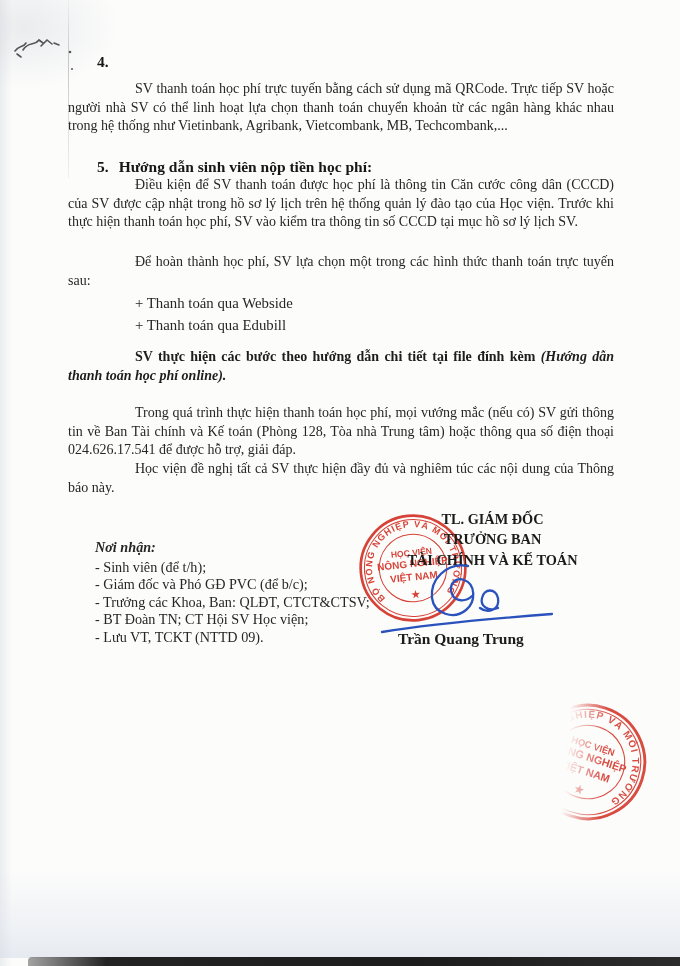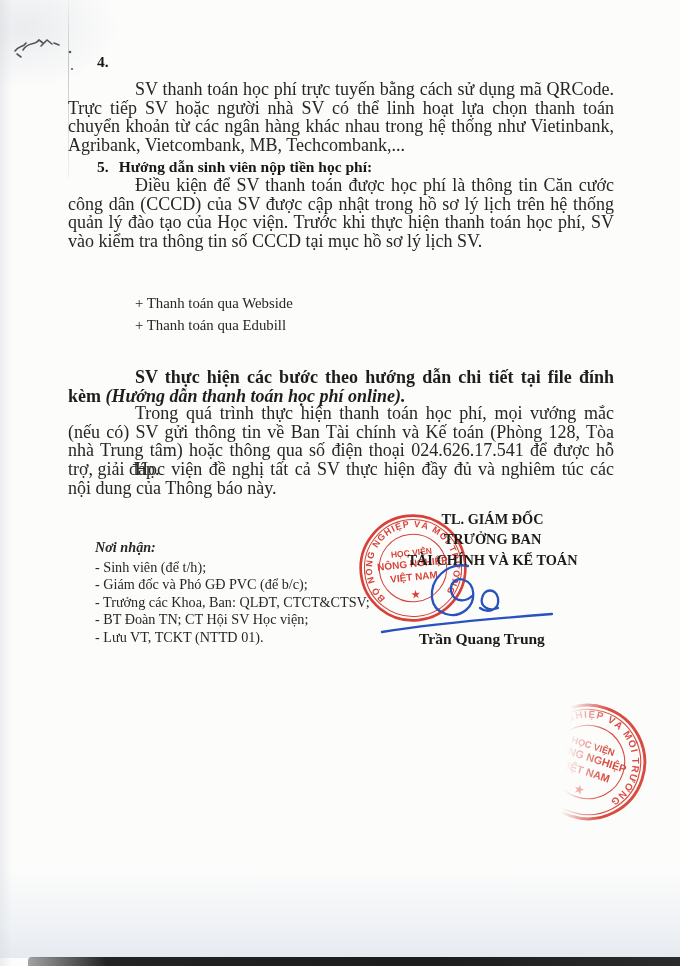--- a/index.html
+++ b/index.html
@@ -15,30 +15,30 @@
     background:radial-gradient(ellipse at 20% 30%,rgba(200,205,214,.35),rgba(200,205,214,0) 70%);z-index:0;}
   .fold-line{position:absolute;left:68px;top:0;width:1px;height:178px;
     background:linear-gradient(to bottom,rgba(130,136,146,.05),rgba(130,136,146,.45) 35%,rgba(130,136,146,.1));z-index:1;}
   .bottom-band{position:absolute;left:0;top:868px;width:100%;height:90px;
     background:linear-gradient(to bottom,rgba(224,229,238,0),rgba(221,227,237,.45) 70%,rgba(212,220,231,.55));z-index:0;}
   .scan-strip{position:absolute;left:28px;top:957px;right:0;height:9px;border-top-left-radius:4px;
     background:linear-gradient(to right,rgba(90,90,92,.55),#232323 12%,#1c1c1d 60%,#2b2b2c);z-index:7;}
   .content-layer{position:absolute;inset:0;z-index:4;}
   .heading{position:absolute;left:97px;display:flex;gap:10px;
     font-weight:bold;font-size:15.5px;color:#171717;white-space:nowrap;}
-  .para{position:absolute;left:68px;width:546px;font-size:18px;line-height:18.6px;
+  .para{position:absolute;left:68px;width:546px;font-size:14px;line-height:18.6px;
     text-align:justify;text-indent:67px;}
   .bullet{position:absolute;left:135px;font-size:14.8px;white-space:nowrap;}
   .bold{font-weight:bold;color:#1d1d1d;}
   .bolditalic{font-weight:bold;font-style:italic;color:#1d1d1d;}
   .recipients{position:absolute;left:95px;top:539px;font-size:14.2px;line-height:17.6px;z-index:5;}
   .recipients .rhead{font-weight:bold;font-style:italic;margin-bottom:2px;}
   .sig-title{position:absolute;left:390px;top:509px;width:205px;text-align:center;
     font-weight:bold;font-size:14.3px;line-height:20.4px;color:#1b1b1b;white-space:nowrap;z-index:5;}
-  .sig-name{position:absolute;left:398px;top:630px;width:168px;text-align:center;
+  .sig-name{position:absolute;left:398px;top:630px;width:168px;text-align:left;
     font-weight:bold;font-size:15.5px;color:#1b1b1b;z-index:5;}
   .stamp1-wrap{position:absolute;left:354px;top:509px;width:118px;height:118px;
     transform:rotate(-6deg);opacity:.95;z-index:2;}
   .stamp2-wrap{position:absolute;left:524px;top:698px;width:128px;height:128px;opacity:.9;z-index:1;
     -webkit-mask-image:linear-gradient(95deg,transparent 34%,rgba(0,0,0,.55) 48%,#000 62%);
     mask-image:linear-gradient(95deg,transparent 34%,rgba(0,0,0,.55) 48%,#000 62%);}
   .stamp2-wrap svg{transform:rotate(18deg);}
   .stamp-svg{width:100%;height:100%;display:block;}
   .stamp-svg text{font-family:"Liberation Sans","DejaVu Sans",sans-serif;}
   .signature-svg{position:absolute;left:372px;top:556px;width:185px;height:82px;z-index:6;}
@@ -71,37 +71,38 @@
     <div class="heading" style="top:53px;">
       <span>4.</span>
     </div>
     <div class="para" style="top:80px;">SV thanh toán học phí trực tuyến bằng cách sử dụng mã QRCode. Trực tiếp SV hoặc người nhà SV có thể linh hoạt lựa chọn thanh toán chuyển khoản từ các ngân hàng khác nhau trong hệ thống như Vietinbank, Agribank, Vietcombank, MB, Techcombank,...</div>
 
     <div class="heading" style="top:158px;">
       <span>5.</span>
       <span>Hướng dẫn sinh viên nộp tiền học phí:</span>
     </div>
     <div class="para" style="top:176px;">Điều kiện để SV thanh toán được học phí là thông tin Căn cước công dân (CCCD) của SV được cập nhật trong hồ sơ lý lịch trên hệ thống quản lý đào tạo của Học viện. Trước khi thực hiện thanh toán học phí, SV vào kiểm tra thông tin số CCCD tại mục hồ sơ lý lịch SV.</div>
+    <div class="para" style="top:253px;">Để hoàn thành học phí, SV lựa chọn một trong các hình thức thanh toán trực tuyến sau:</div>
 
     <div class="bullet" style="top:295px;">+ Thanh toán qua Webside</div>
     <div class="bullet" style="top:317px;">+ Thanh toán qua Edubill</div>
 
-    <div class="para" style="top:368px;"><span class="bold">SV thực hiện các bước theo hướng dẫn chi tiết tại file đính kèm </span><span class="bolditalic">(Hướng dẫn thanh toán học phí online).</span></div>
+    <div class="para" style="top:348px;"><span class="bold">SV thực hiện các bước theo hướng dẫn chi tiết tại file đính kèm </span><span class="bolditalic">(Hướng dẫn thanh toán học phí online).</span></div>
 
     <div class="para" style="top:404px;">Trong quá trình thực hiện thanh toán học phí, mọi vướng mắc (nếu có) SV gửi thông tin về Ban Tài chính và Kế toán (Phòng 128, Tòa nhà Trung tâm) hoặc thông qua số điện thoại 024.626.17.541 để được hỗ trợ, giải đáp.</div>
     <div class="para" style="top:460px;">Học viện đề nghị tất cả SV thực hiện đầy đủ và nghiêm túc các nội dung của Thông báo này.</div>
   </div>
 
   <div class="recipients">
     <div class="rhead">Nơi nhận:</div>
     <div>- Sinh viên (để t/h);</div>
     <div>- Giám đốc và Phó GĐ PVC (để b/c);</div>
     <div>- Trưởng các Khoa, Ban: QLĐT, CTCT&amp;CTSV;</div>
     <div>- BT Đoàn TN; CT Hội SV Học viện;</div>
-    <div>- Lưu VT, TCKT (NTTD 01).</div>
+    <div>- Lưu VT, TCKT (NTTD 09).</div>
   </div>
 
   <div class="sig-title">
     <div>TL. GIÁM ĐỐC</div>
     <div>TRƯỞNG BAN</div>
     <div>TÀI CHÍNH VÀ KẾ TOÁN</div>
   </div>
 
   <div class="stamp1-wrap">
     <svg class="stamp-svg" viewBox="-62 -62 124 124">

